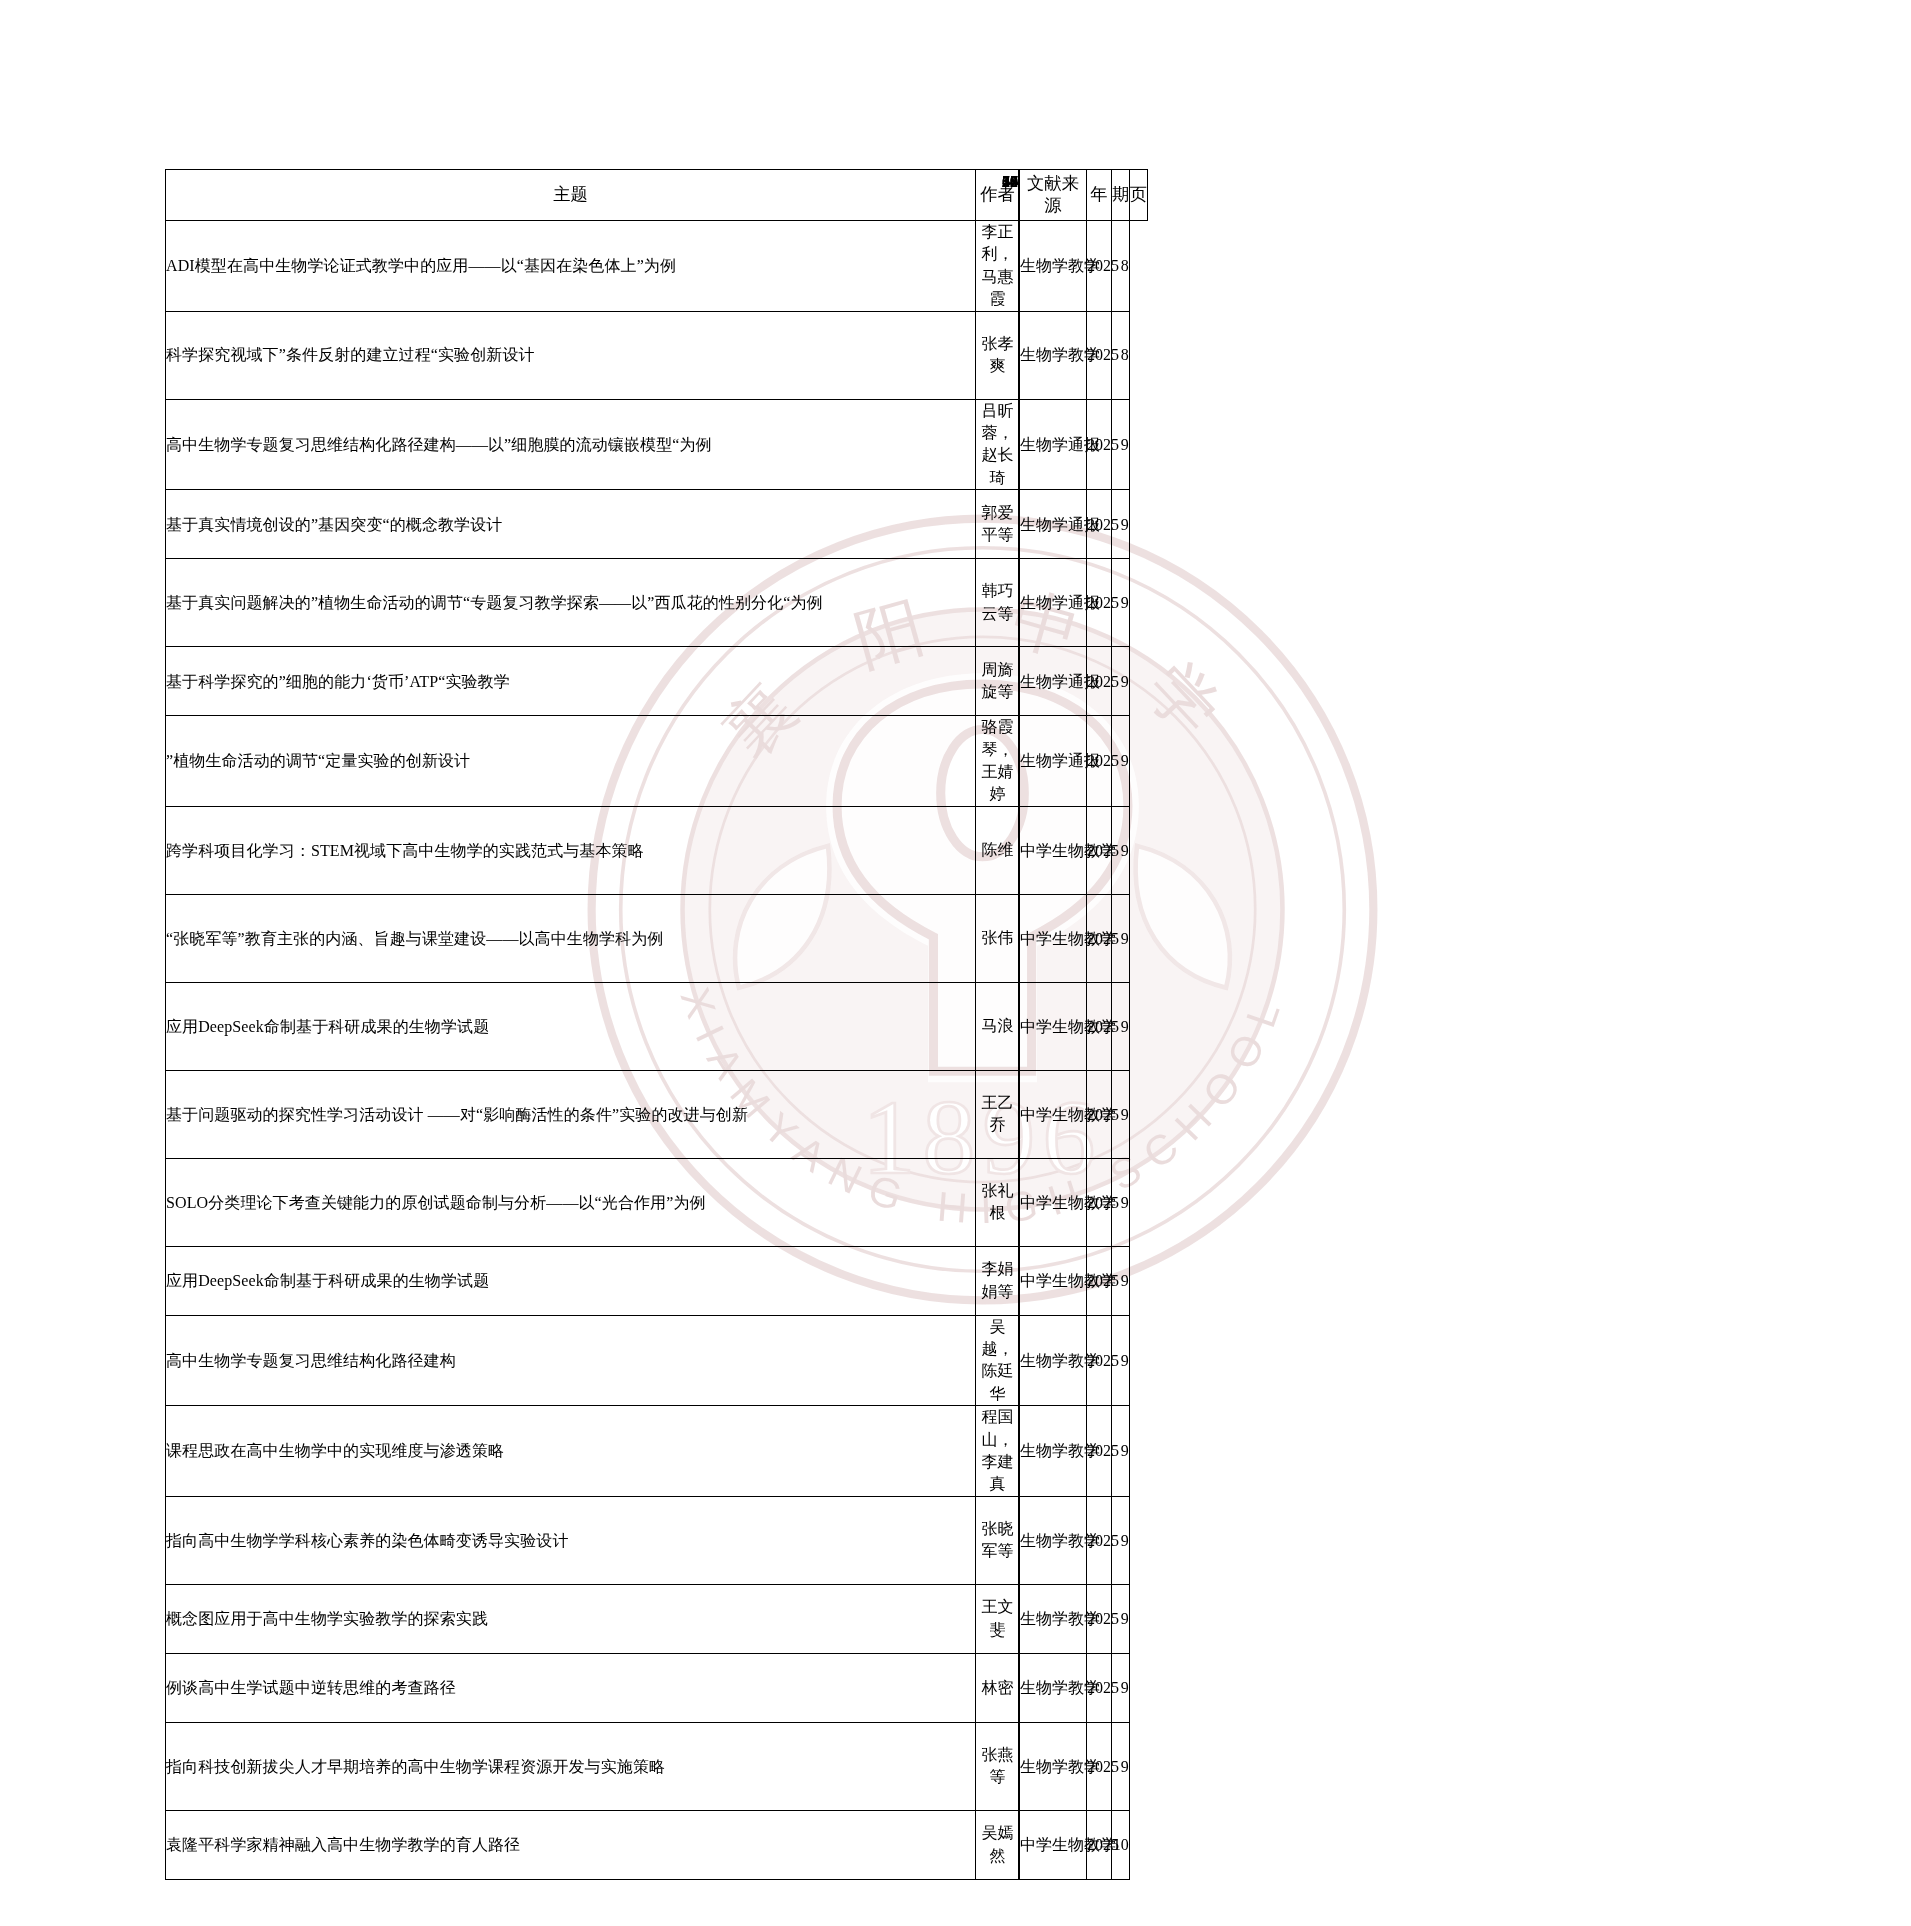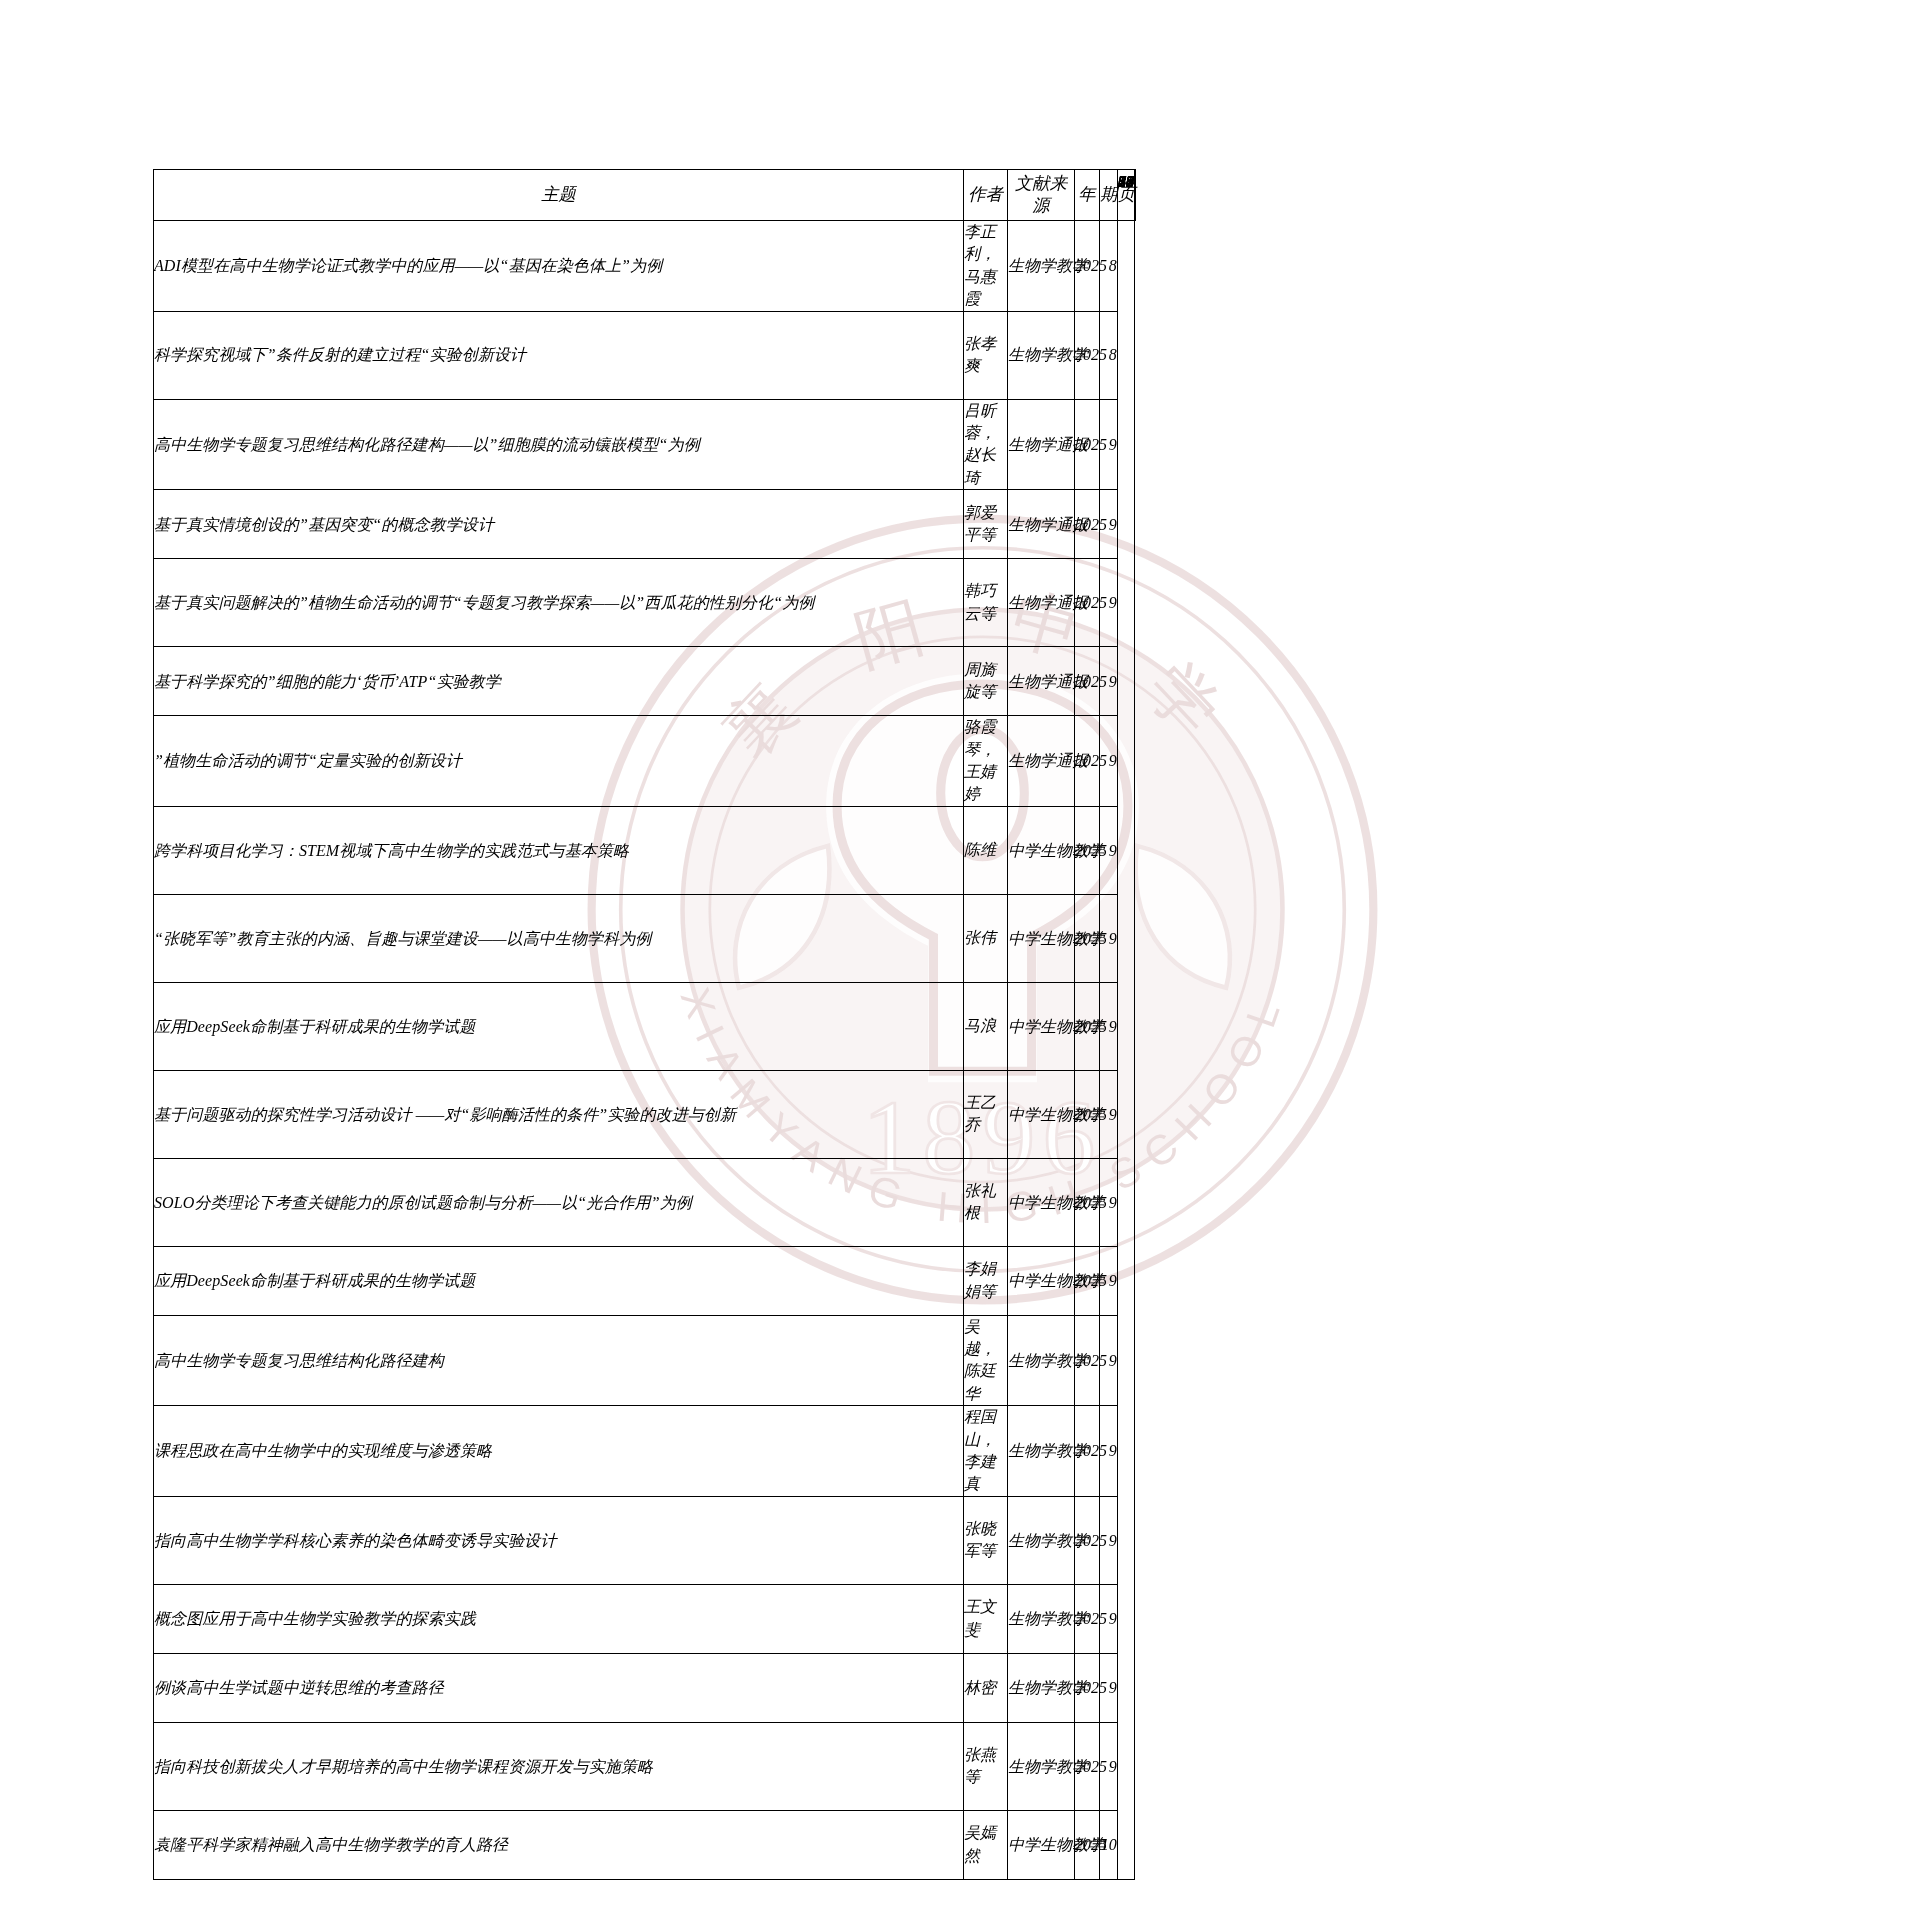--- a/index.html
+++ b/index.html
@@ -30,25 +30,24 @@
     height: 909px;
     pointer-events: none;
     z-index: 1;
     opacity: 0.30;
   }
   .watermark svg { display:block; width:100%; height:100%; }
 
   
   .table-wrap {
     position: absolute;
-    left: 153px;
+    left: 165px;
     top: 169px;
-    width: 982px;
+    width: 854px;
     z-index: 3;
-    font-style: italic;
   }
 
   table.ref-table {
     border-collapse: collapse;
     table-layout: fixed;
     width: 982px;
     background: transparent;
   }
 
   table.ref-table td,
@@ -91,21 +90,21 @@
   tbody tr { height: 69px; }
   tbody tr.tall { height: 88px; }
 
   td.topic {
     text-align: left;
     padding: 3.9px 5.4px 3.9px 6.2px;
     letter-spacing: 0.1px;
     margin-top: 20px;
   }
   td.author {
-    text-align: left;
+    text-align: center;
     padding: 3.9px 2.3px 3.9px 3.9px;
     line-height: 1.4;
   }
   td.source {
     text-align: left;
     padding: 3.9px 3.1px 3.9px 5.4px;
     white-space: nowrap;
   }
   td.num {
     text-align: center;

